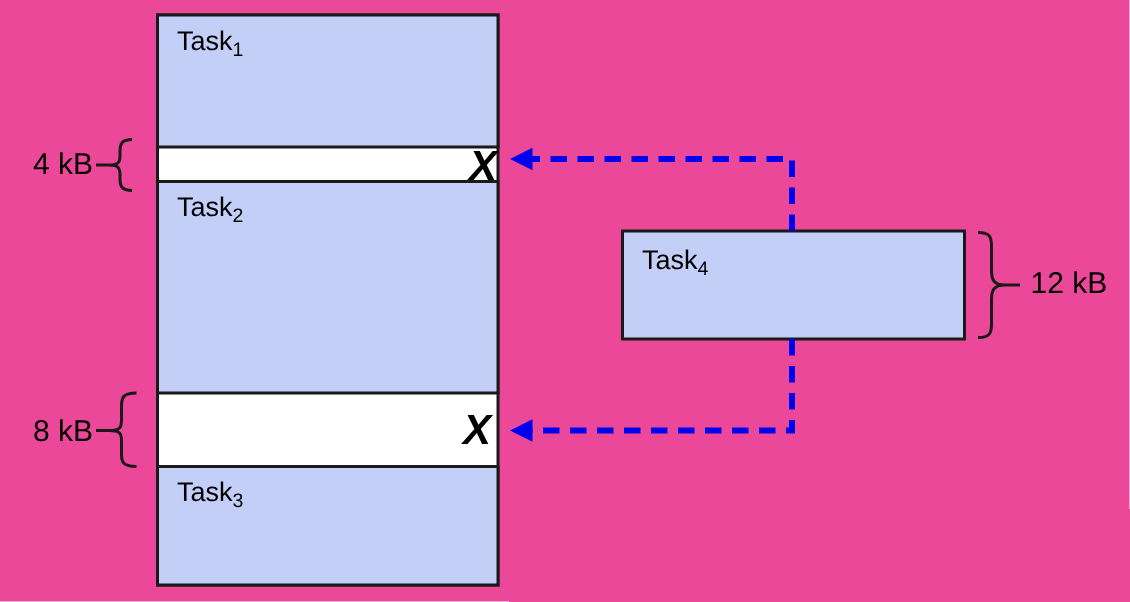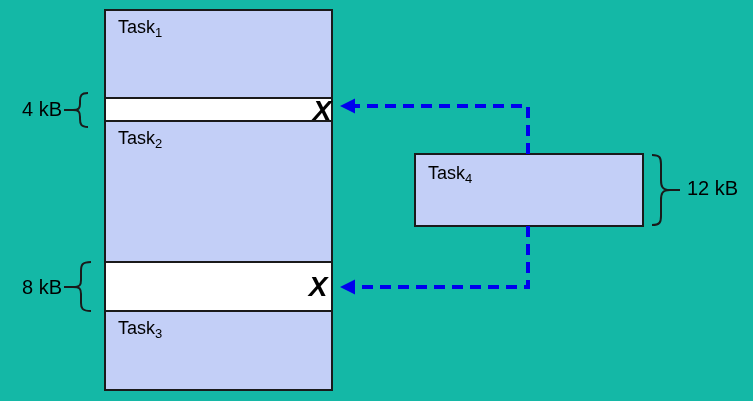--- a/index.html
+++ b/index.html
@@ -4,21 +4,21 @@
 <style>
   html, body {
     margin: 0;
     padding: 0;
     background: #ffffff;
   }
   .canvas {
     position: relative;
     width: 753px;
     height: 401px;
-    background: #14b8a6;
+    background: #ec4899;
     overflow: hidden;
   }
   svg text {
     font-family: "Liberation Sans", sans-serif;
     fill: #000000;
   }
   .task-label { font-size: 18px; }
   .task-sub   { font-size: 13px; }
   .size-label { font-size: 20px; }
   .x-mark {

